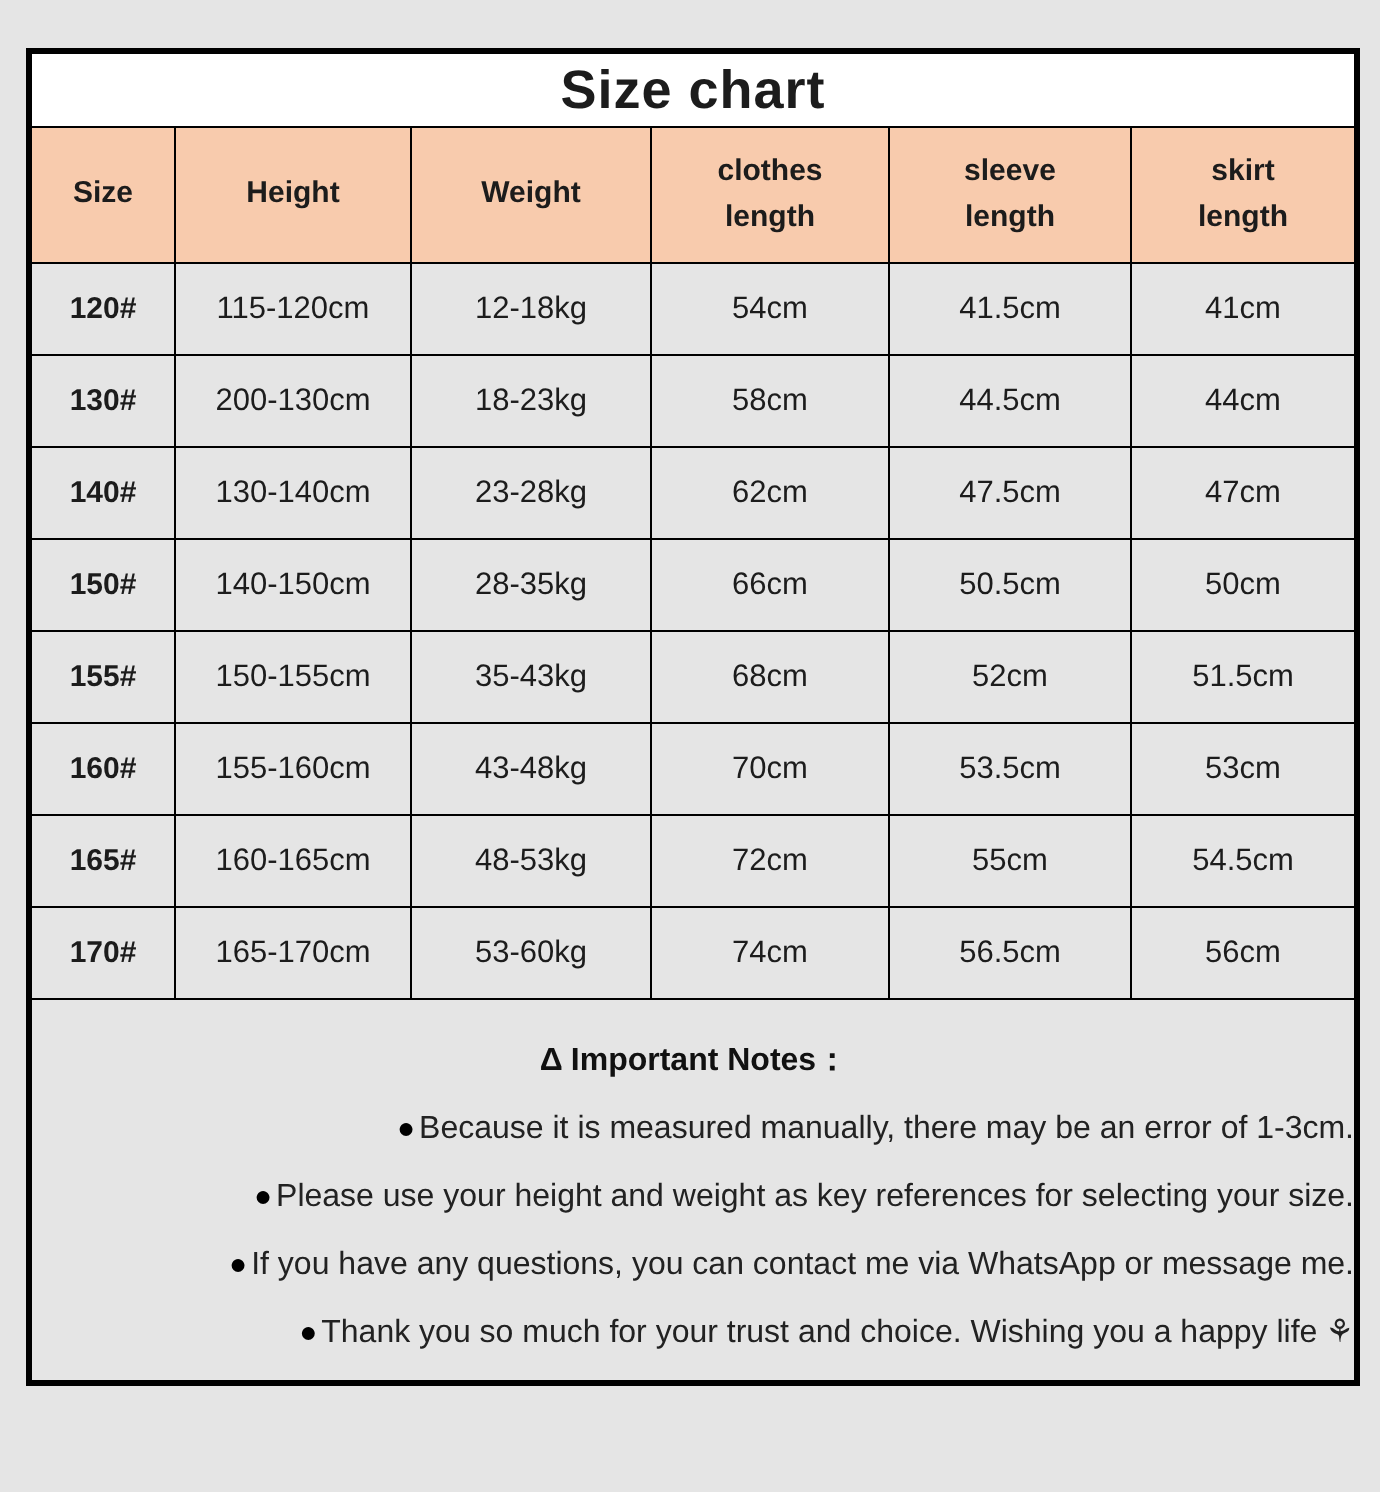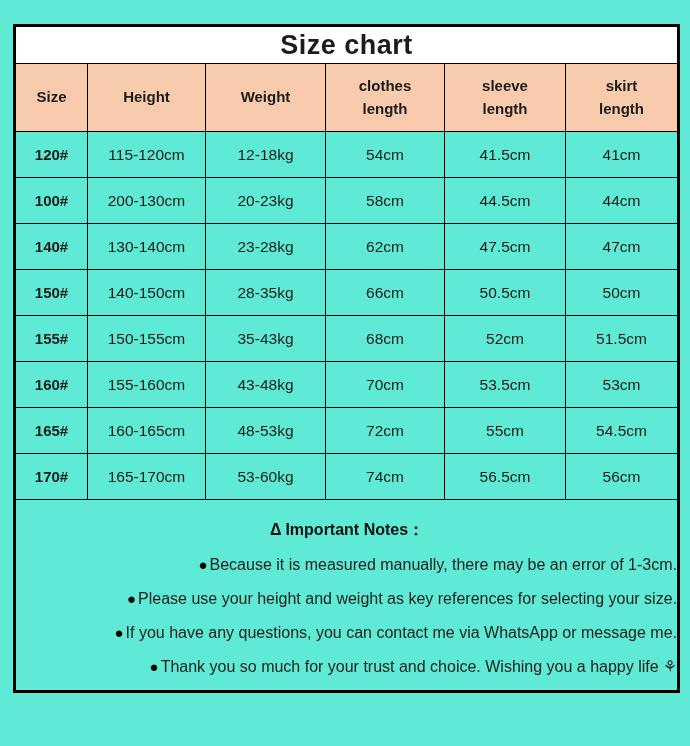--- a/index.html
+++ b/index.html
@@ -5,21 +5,21 @@
   html, body {
     margin: 0;
     padding: 0;
     background: #ffffff;
     font-family: "Liberation Sans", "DejaVu Sans", sans-serif;
   }
   .canvas {
     position: relative;
     width: 690px;
     height: 746px;
-    background: #5eead4;
+    background: #e5e5e5;
     overflow: hidden;
   }
   table.size-chart {
     position: absolute;
     left: 13px;
     top: 24px;
     width: 664px;
     border-collapse: collapse;
     table-layout: fixed;
     border: 3px solid var(--border, #000);
@@ -128,23 +128,23 @@
       </tr>
       <tr class="data-row">
         <td class="size-cell">120#</td>
         <td>115-120cm</td>
         <td>12-18kg</td>
         <td>54cm</td>
         <td>41.5cm</td>
         <td>41cm</td>
       </tr>
       <tr class="data-row">
-        <td class="size-cell">100#</td>
+        <td class="size-cell">130#</td>
         <td>200-130cm</td>
-        <td>20-23kg</td>
+        <td>18-23kg</td>
         <td>58cm</td>
         <td>44.5cm</td>
         <td>44cm</td>
       </tr>
       <tr class="data-row">
         <td class="size-cell">140#</td>
         <td>130-140cm</td>
         <td>23-28kg</td>
         <td>62cm</td>
         <td>47.5cm</td>

